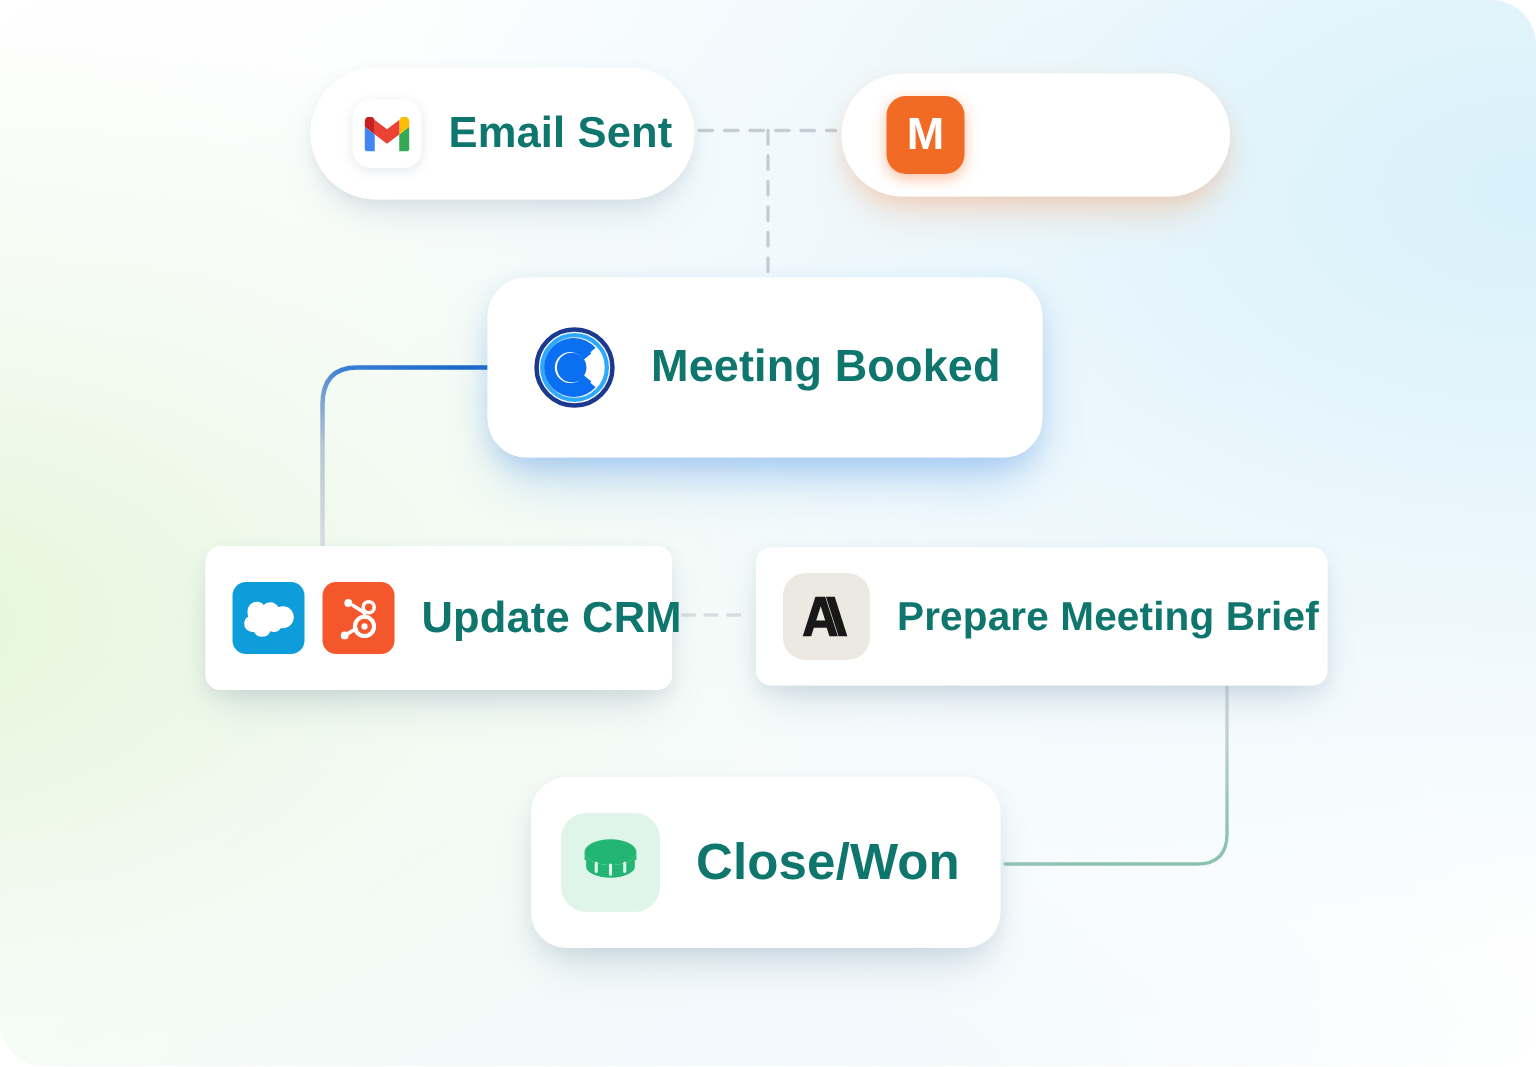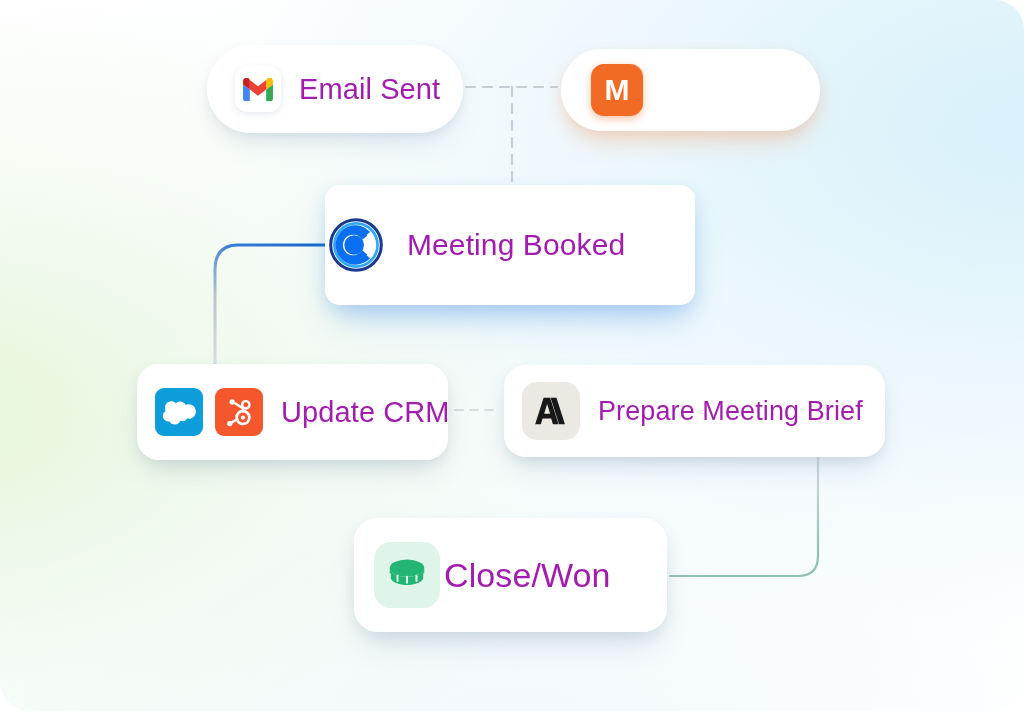--- a/index.html
+++ b/index.html
@@ -26,50 +26,50 @@
 
   
   .node{
     position:absolute;
     display:flex;
     align-items:center;
     background:#ffffff;
     white-space:nowrap;
   }
   .node .label{
-    color:#a21caf;
-    font-weight:400;
+    color:#0f766e;
+    font-weight:700;
     letter-spacing:.1px;
   }
 
   
   .pill{ border-radius:999px; }
-  .rounded{ border-radius:22px; }
+  .rounded{ border-radius:10px; }
 
   
   #node-email-sent{
     left:207px; top:45px; width:256px; height:88px;
     padding-left:28px; gap:18px;
     box-shadow:0 14px 26px -8px rgba(125,150,175,.26), 0 3px 9px rgba(140,160,180,.13),
                0 0 0 1px rgba(255,255,255,.9) inset;
   }
   #node-email-sent .label{ font-size:29px; }
 
   #node-set-lead{
     left:561px; top:49px; width:259px; height:82px;
     padding-left:30px; gap:20px;
     box-shadow:0 15px 28px -8px rgba(248,152,92,.38), 0 4px 12px rgba(240,150,100,.17),
                0 0 0 1px rgba(255,255,255,.9) inset;
   }
   #node-set-lead .label{ font-size:27px; }
 
   #node-meeting-booked{
     left:325px; top:185px; width:370px; height:120px;
-    gap:20px;
-    border-radius:15px;
+    padding-left:27px; gap:20px;
+    border-radius:26px;
     box-shadow:0 20px 34px -10px rgba(80,150,230,.42), 0 6px 16px rgba(90,150,220,.2),
                0 0 0 1px rgba(255,255,255,.9) inset;
   }
   #node-meeting-booked .label{ font-size:30px; }
 
   #node-update-crm{
     left:137px; top:364px; width:311px; height:96px;
     padding-left:18px; gap:12px;
     box-shadow:0 15px 28px -9px rgba(120,145,170,.3), 0 4px 11px rgba(130,155,175,.14),
                0 0 0 1px rgba(255,255,255,.9) inset;
@@ -79,21 +79,21 @@
   #node-prepare-brief{
     left:504px; top:365px; width:381px; height:92px;
     padding-left:18px; gap:18px;
     box-shadow:0 15px 28px -9px rgba(120,145,170,.3), 0 4px 11px rgba(130,155,175,.14),
                0 0 0 1px rgba(255,255,255,.9) inset;
   }
   #node-prepare-brief .label{ font-size:27px; }
 
   #node-close-won{
     left:354px; top:518px; width:313px; height:114px;
-    padding-left:20px; gap:4px;
+    padding-left:20px; gap:24px;
     border-radius:24px;
     box-shadow:0 18px 30px -10px rgba(120,150,170,.3), 0 5px 13px rgba(130,155,175,.14),
                0 0 0 1px rgba(255,255,255,.9) inset;
   }
   #node-close-won .label{ font-size:34px; }
 
   
   .tile{
     display:flex; align-items:center; justify-content:center;
     flex:0 0 auto;

